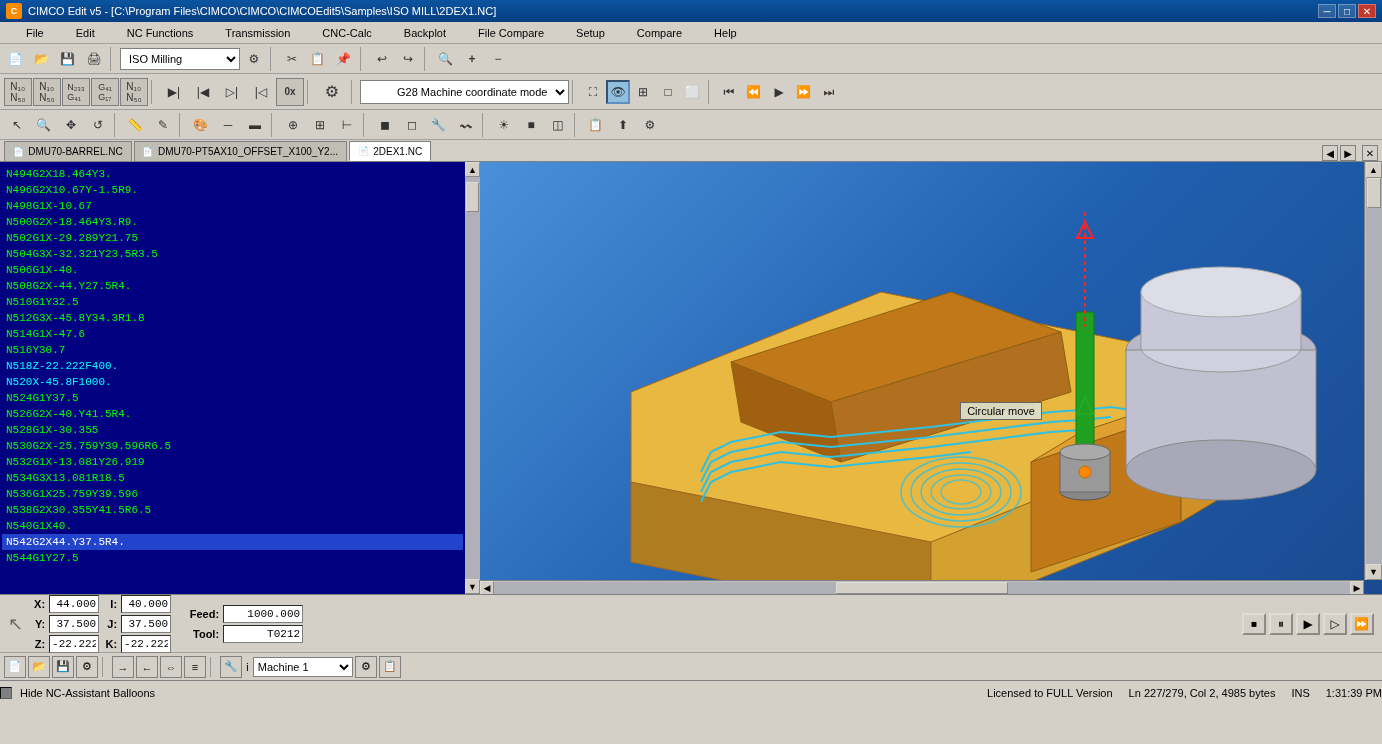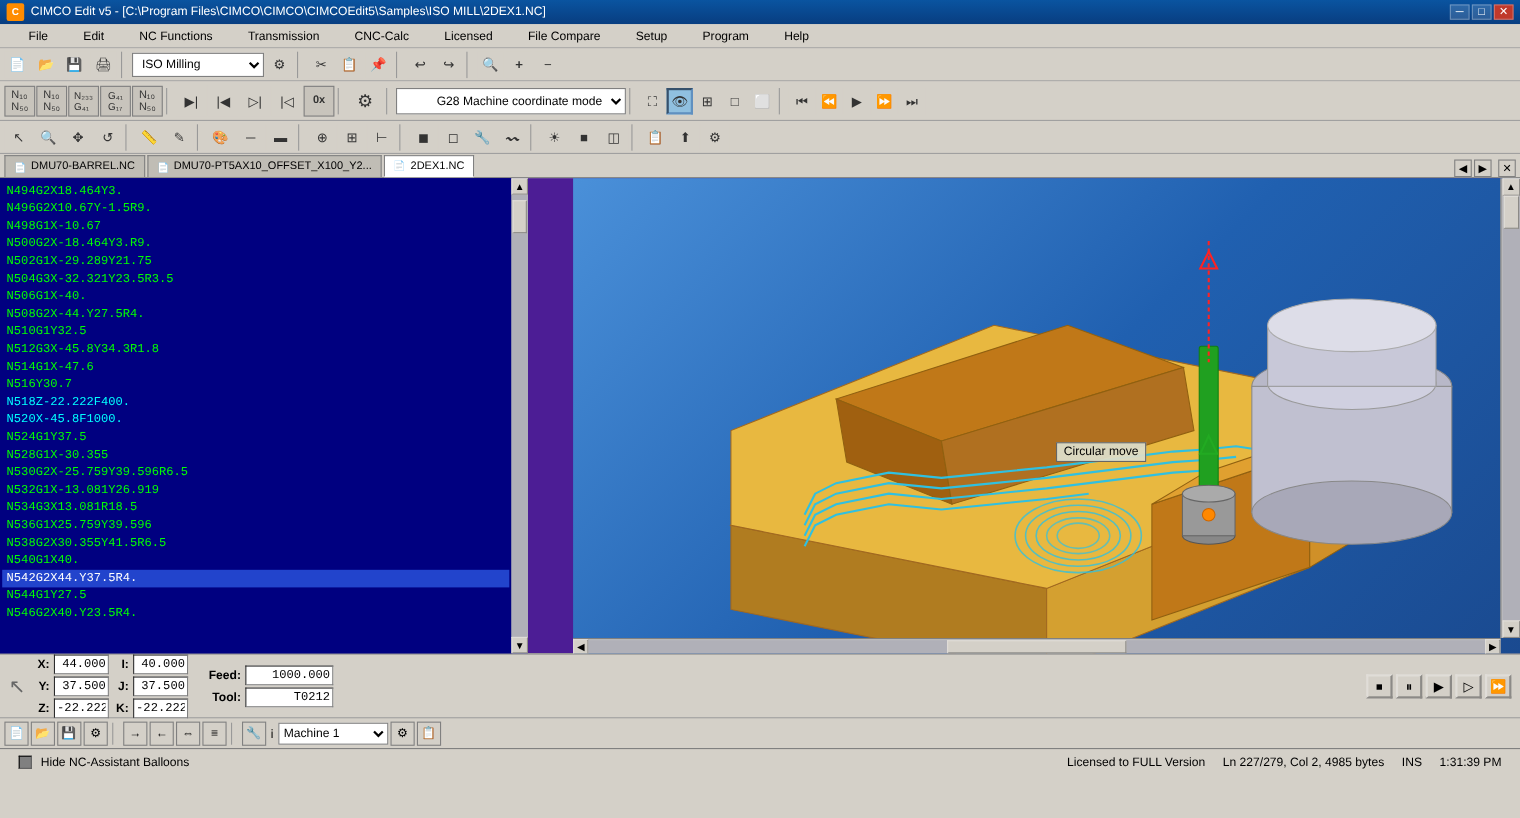--- a/index.html
+++ b/index.html
@@ -80,22 +80,21 @@
     }
     .tab.active { background: white; border-bottom: 1px solid white; z-index: 1; }
     .tab-icon { font-size: 9px; color: #666; }
     .tab-nav { margin-left: auto; display: flex; gap: 2px; }
     .tab-nav-btn { width: 16px; height: 16px; border: 1px solid #808080; background: #d4d0c8; display: flex; align-items: center; justify-content: center; cursor: pointer; font-size: 10px; }
 
     
     #main-area {
       display: flex;
       height: calc(744px - 22px - 22px - 30px - 36px - 30px - 22px - 28px - 24px);
-      background: #4c1d95;
-      gap: 41px;
+      background: #ec4899;
     }
 
     
     #nc-panel {
       width: 480px;
       background: #000080;
       overflow: hidden;
       display: flex;
       flex-direction: column;
       flex-shrink: 0;
@@ -185,21 +184,21 @@
     .bt-btn { width: 22px; height: 22px; background: #d4d0c8; border: 1px solid #808080; display: flex; align-items: center; justify-content: center; cursor: pointer; font-size: 11px; }
     .machine-select { height: 20px; min-width: 100px; font-size: 11px; background: white; border: 1px solid #808080; }
     .bt-sep { width: 6px; border-left: 1px solid #999; height: 20px; margin: 0 2px; }
 
     
     #status-bar {
       background: #d4d0c8;
       height: 24px;
       display: flex;
       align-items: center;
-      padding: 0 17px;
+      padding: 0 0;
       border-top: 1px solid #808080;
       font-size: 11px;
       gap: 8px;
     }
     #status-bar .status-indicator { width: 12px; height: 12px; background: #808080; border: 1px inset #606060; flex-shrink: 0; }
     #status-bar .status-text { flex: 1; }
     #status-bar .status-right { margin-left: auto; display: flex; gap: 16px; align-items: flex-end; }
     .play-btn {
       width: 24px; height: 22px;
       background: #d4d0c8;
@@ -232,24 +231,24 @@
     <div class="win-btn close">✕</div>
   </div>
 </div>
 
 <div id="menu-bar">
   <span class="menu-item">File</span>
   <span class="menu-item">Edit</span>
   <span class="menu-item">NC Functions</span>
   <span class="menu-item">Transmission</span>
   <span class="menu-item">CNC-Calc</span>
-  <span class="menu-item">Licensed</span>
+  <span class="menu-item">Backplot</span>
   <span class="menu-item">File Compare</span>
   <span class="menu-item">Setup</span>
-  <span class="menu-item">Program</span>
+  <span class="menu-item">Compare</span>
   <span class="menu-item">Help</span>
 </div>
 
 <div class="toolbar-row">
   <div class="tb-btn" title="New">📄</div>
   <div class="tb-btn" title="Open">📂</div>
   <div class="tb-btn" title="Save">💾</div>
   <div class="tb-btn" title="Print">🖨</div>
   <div class="tb-sep"></div>
   <select class="tb-dropdown">
@@ -369,30 +368,30 @@
         <div class="nc-line green">N504G3X-32.321Y23.5R3.5</div>
         <div class="nc-line green">N506G1X-40.</div>
         <div class="nc-line green">N508G2X-44.Y27.5R4.</div>
         <div class="nc-line green">N510G1Y32.5</div>
         <div class="nc-line green">N512G3X-45.8Y34.3R1.8</div>
         <div class="nc-line green">N514G1X-47.6</div>
         <div class="nc-line green">N516Y30.7</div>
         <div class="nc-line cyan">N518Z-22.222F400.</div>
         <div class="nc-line cyan">N520X-45.8F1000.</div>
         <div class="nc-line green">N524G1Y37.5</div>
+        <div class="nc-line green">N526G2X-40.Y41.5R4.</div>
         <div class="nc-line green">N528G1X-30.355</div>
         <div class="nc-line green">N530G2X-25.759Y39.596R6.5</div>
         <div class="nc-line green">N532G1X-13.081Y26.919</div>
         <div class="nc-line green">N534G3X13.081R18.5</div>
         <div class="nc-line green">N536G1X25.759Y39.596</div>
         <div class="nc-line green">N538G2X30.355Y41.5R6.5</div>
         <div class="nc-line green">N540G1X40.</div>
         <div class="nc-line white selected" style="background: rgb(34, 68, 204);">N542G2X44.Y37.5R4.</div>
         <div class="nc-line green">N544G1Y27.5</div>
-        <div class="nc-line green">N546G2X40.Y23.5R4.</div>
       </div>
     <div class="nc-scroll" style="width:15px; background:#c0c0c0; display:flex; flex-direction:column;">
       <div style="width:15px; height:15px; background:#d4d0c8; border:1px outset #e0ddd8; display:flex; align-items:center; justify-content:center; font-size:9px; cursor:pointer;">▲</div>
       <div style="flex:1; background:#b0b0b8;">
         <div style="width:13px; height:30px; background:#d4d0c8; border:1px outset #e0ddd8; margin:0 1px; margin-top:5px;"></div>
       </div>
       <div style="width:15px; height:15px; background:#d4d0c8; border:1px outset #e0ddd8; display:flex; align-items:center; justify-content:center; font-size:9px; cursor:pointer;">▼</div>
     </div>
   </div>
 

